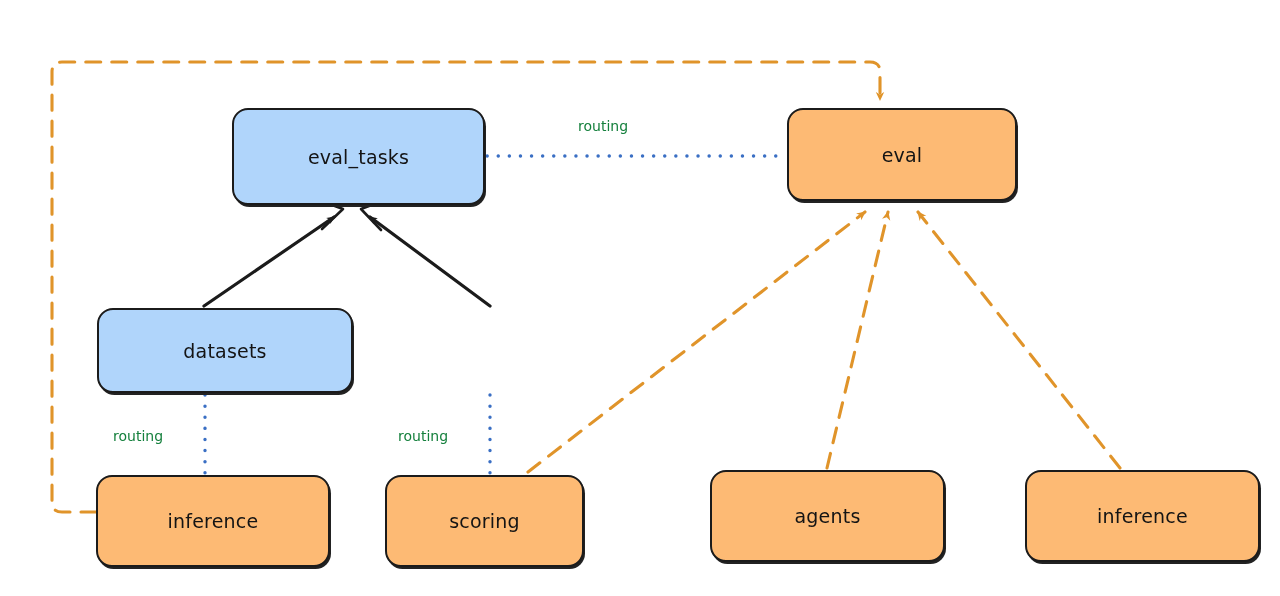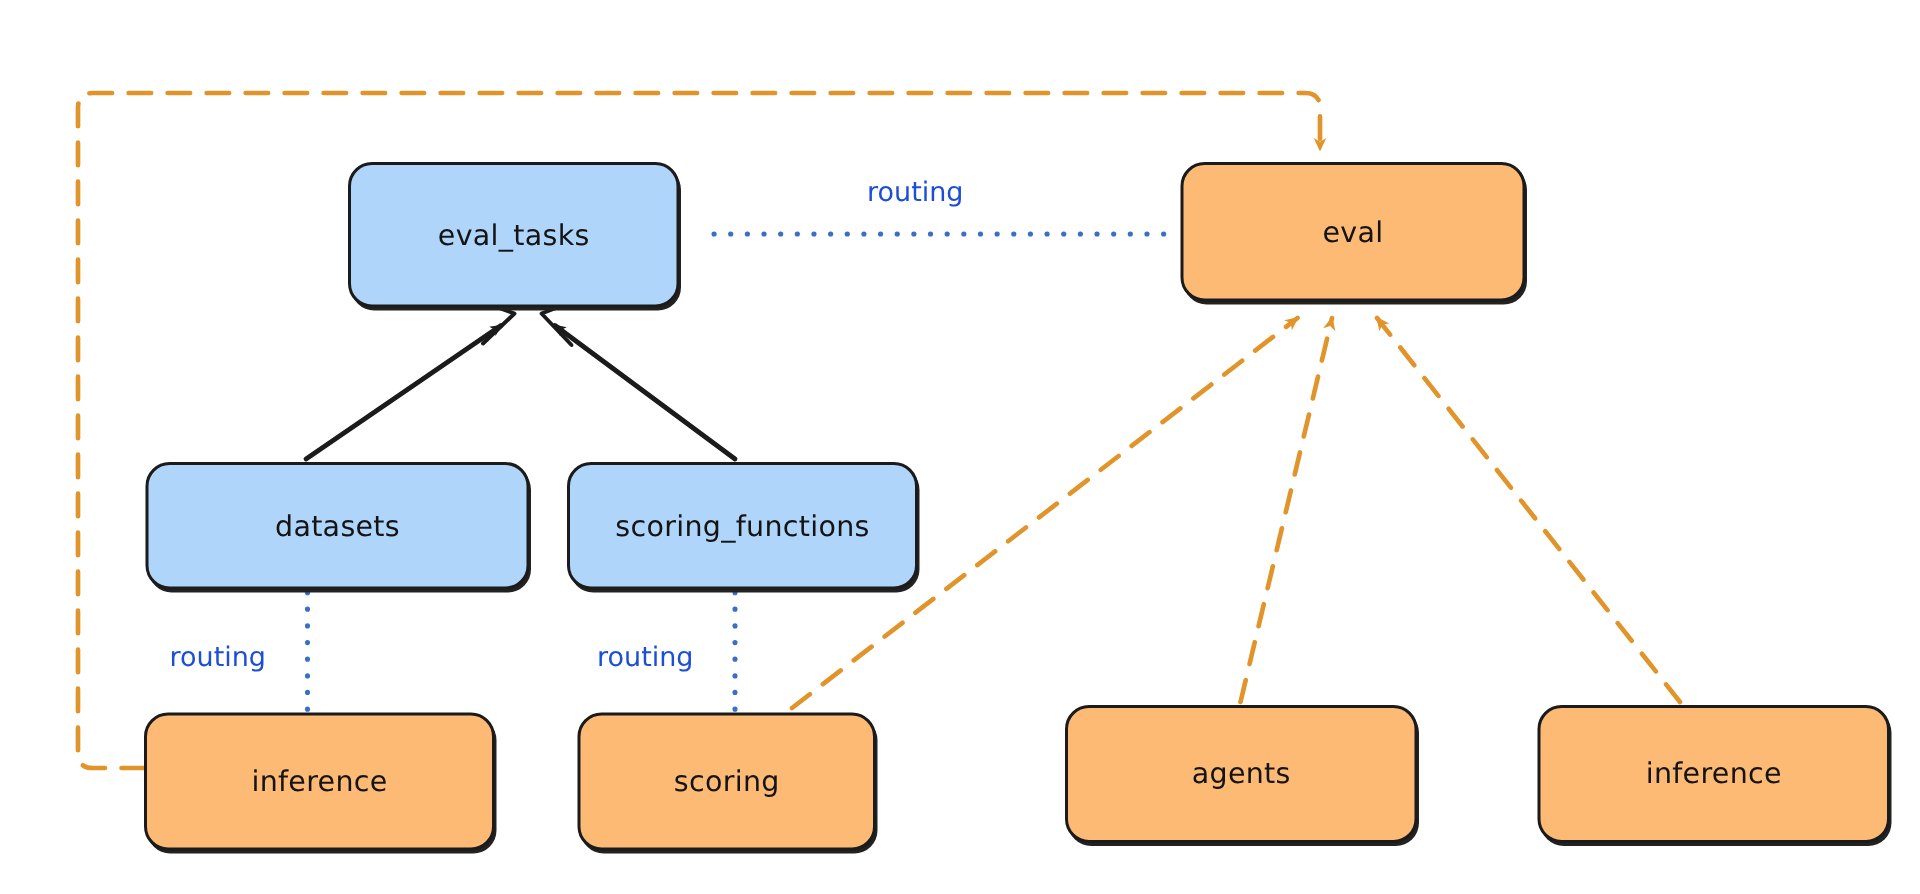--- a/index.html
+++ b/index.html
@@ -42,22 +42,22 @@
   }
   .node.blue { background: #b0d5fb; }
   .node.green { background: #fdba74; }
   .node .node-label {
     pointer-events: none;
     white-space: nowrap;
   }
   .edge-label {
     position: absolute;
     font-family: "DejaVu Sans", sans-serif;
-    font-size: 18px;
-    color: #1d4ed8;
+    font-size: 14px;
+    color: #15803d;
     white-space: nowrap;
   }
 </style>
 </head>
 <body>
 
 <div id="canvas">
 
   <svg id="edges" viewBox="0 0 1280 596" xmlns="http://www.w3.org/2000/svg">
     <defs>
@@ -83,35 +83,32 @@
     <path d="M 490,306 L 370,217" fill="none" stroke="#1b1b1b" stroke-width="3.2" stroke-linecap="round" marker-end="url(#arrow-black)"></path>
     <path d="M 390,198 L 361,209 L 381,230" fill="none" stroke="#1b1b1b" stroke-width="2.6" stroke-linecap="round" stroke-linejoin="round"></path>
 
     <path d="M 476,156 L 785,156" fill="none" stroke="#3a6fc4" stroke-width="3.4" stroke-dasharray="0.1 11" stroke-linecap="round"></path>
 
     <path d="M 205,395 L 205,474" fill="none" stroke="#3a6fc4" stroke-width="3.4" stroke-dasharray="0.1 11" stroke-linecap="round"></path>
 
     <path d="M 490,395 L 490,474" fill="none" stroke="#3a6fc4" stroke-width="3.4" stroke-dasharray="0.1 11" stroke-linecap="round"></path>
   </svg>
 
-  <div class="node blue" style="left:232px; top:108px; width:221px; height:97px;">
+  <div class="node blue" style="left:232px; top:108px; width:253px; height:97px;">
     <span class="node-label">eval_tasks</span>
   </div>
 
   <div class="node green" style="left:787px; top:108px; width:230px; height:93px;">
     <span class="node-label">eval</span>
   </div>
 
   <div class="node blue" style="left:97px; top:308px; width:256px; height:85px;">
     <span class="node-label">datasets</span>
   </div>
 
-  <div class="node blue" style="left:378px; top:308px; width:234px; height:85px;">
-    <span class="node-label">scoring_functions</span>
-  </div>
 
   <div class="node green" style="left:96px; top:475px; width:234px; height:92px;">
     <span class="node-label">inference</span>
   </div>
 
   <div class="node green" style="left:385px; top:475px; width:199px; height:92px;">
     <span class="node-label">scoring</span>
   </div>
 
   <div class="node green" style="left:710px; top:470px; width:235px; height:92px;">

